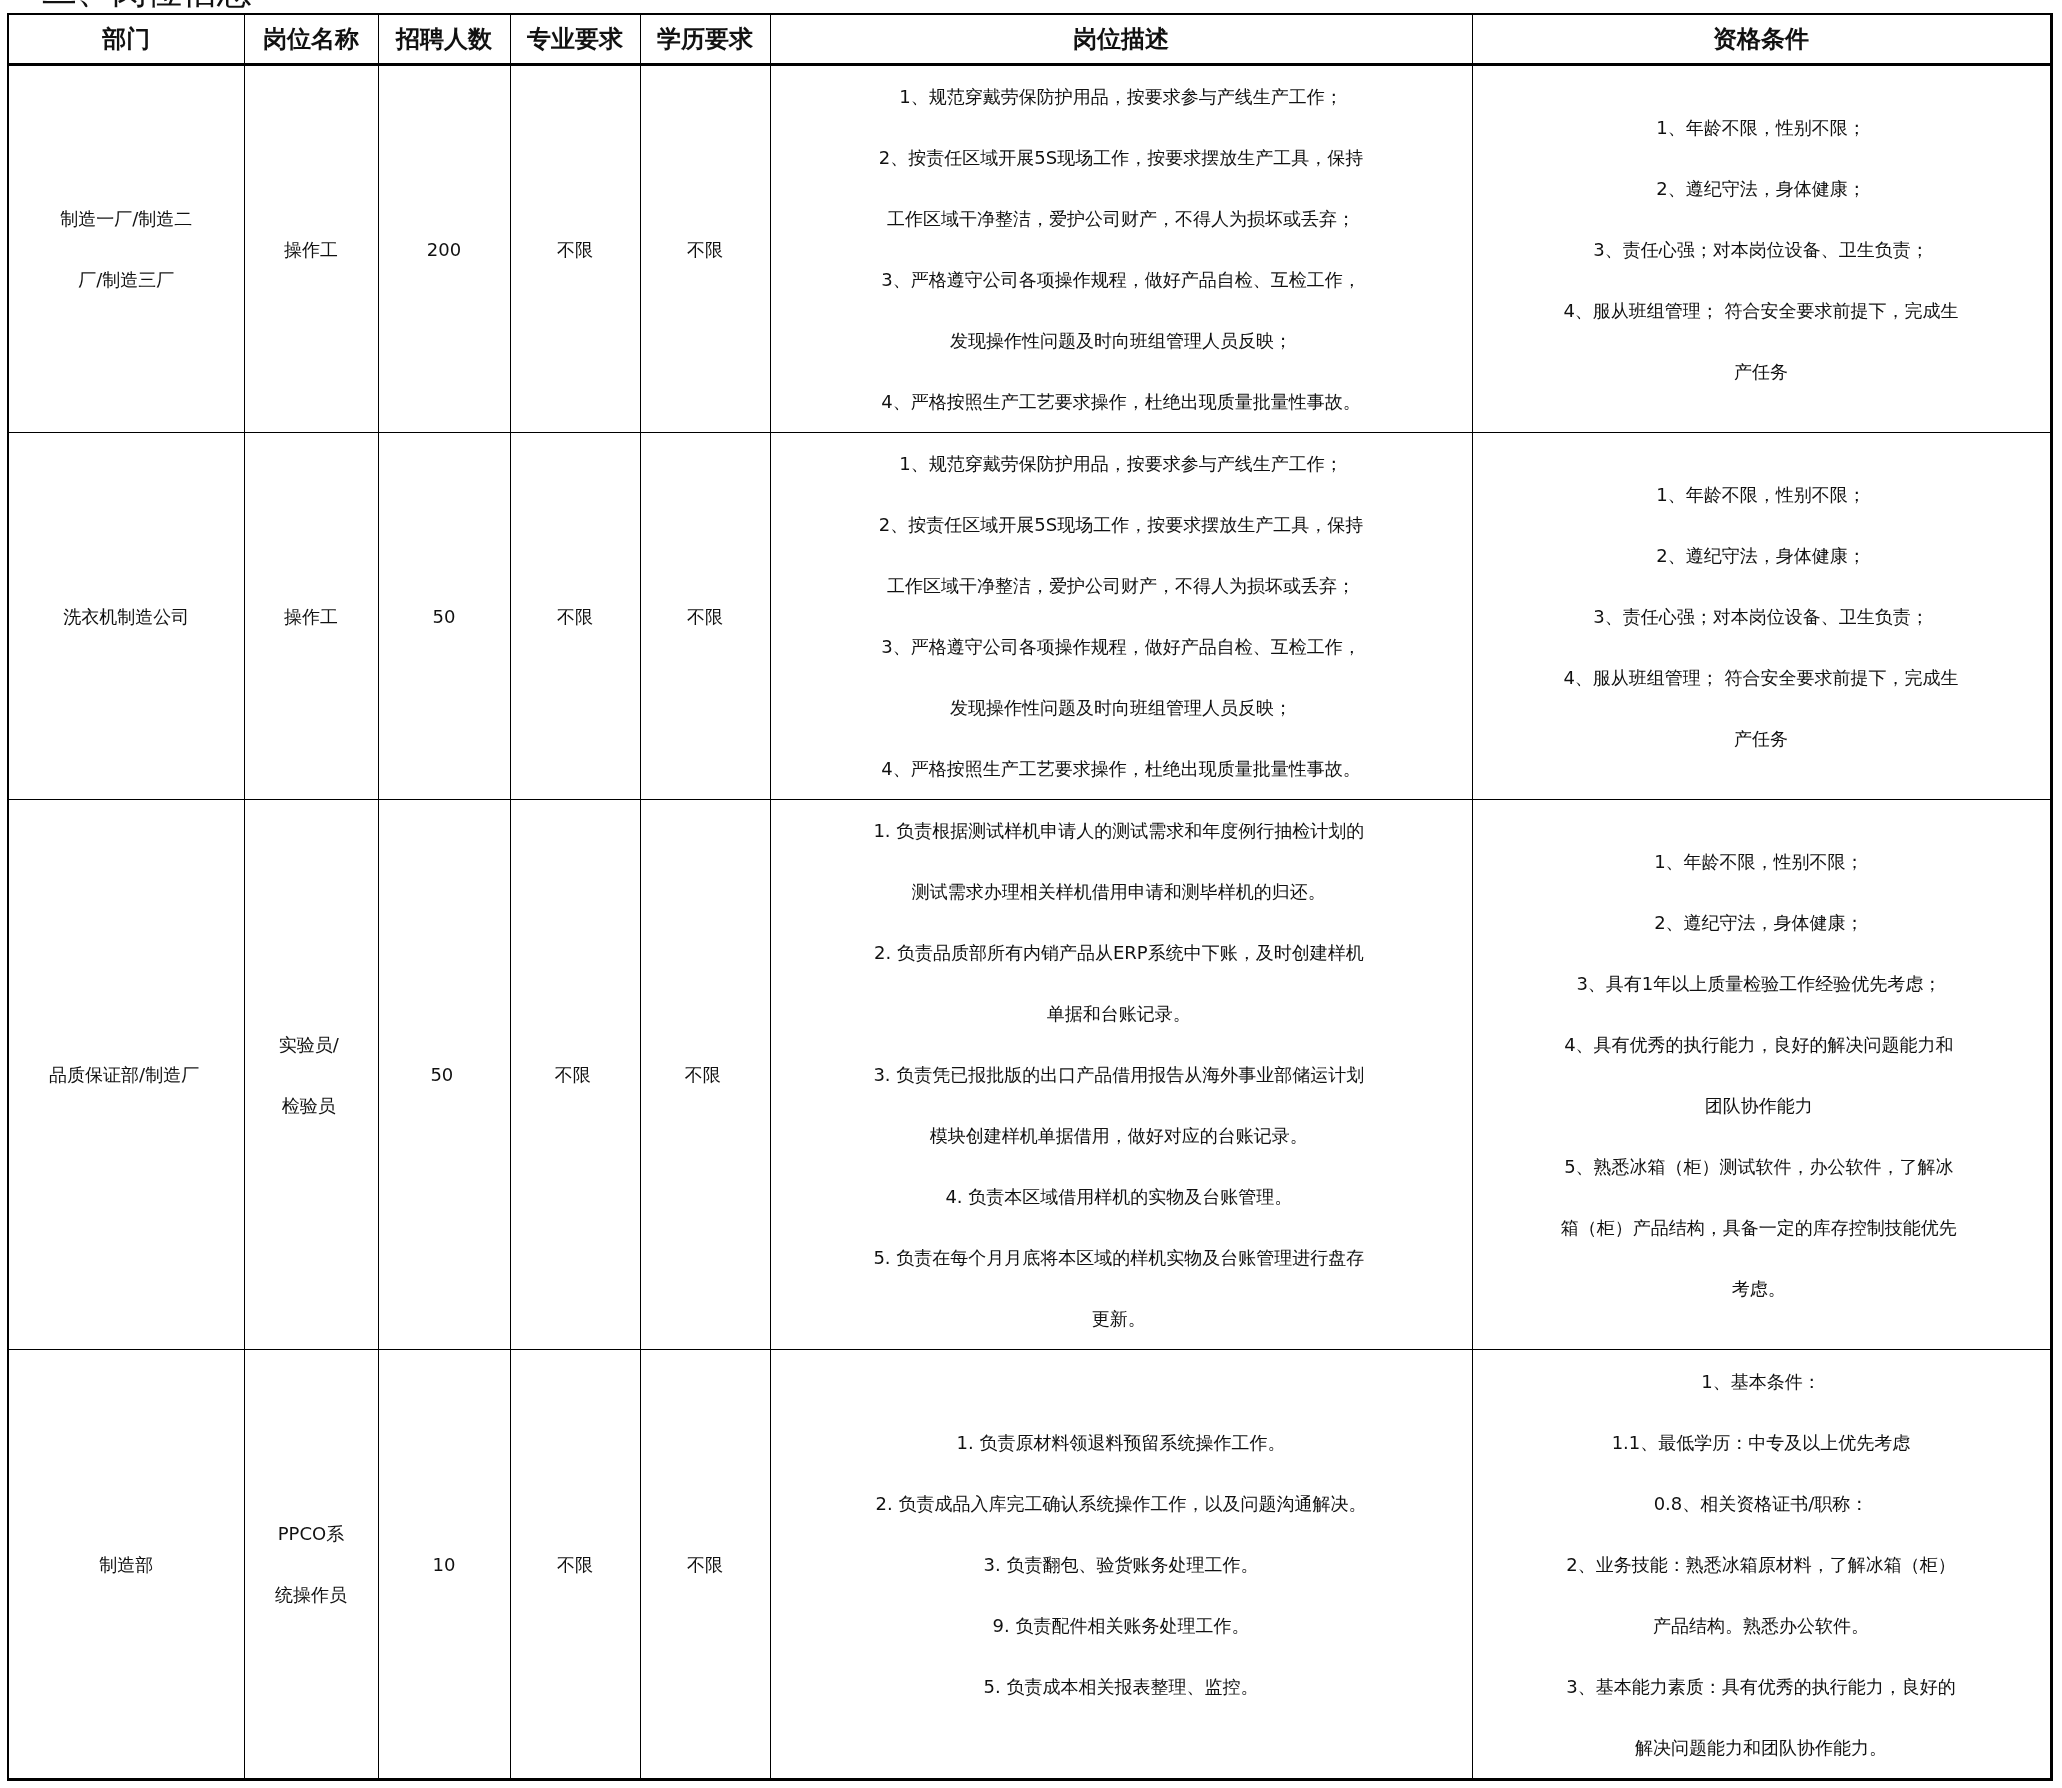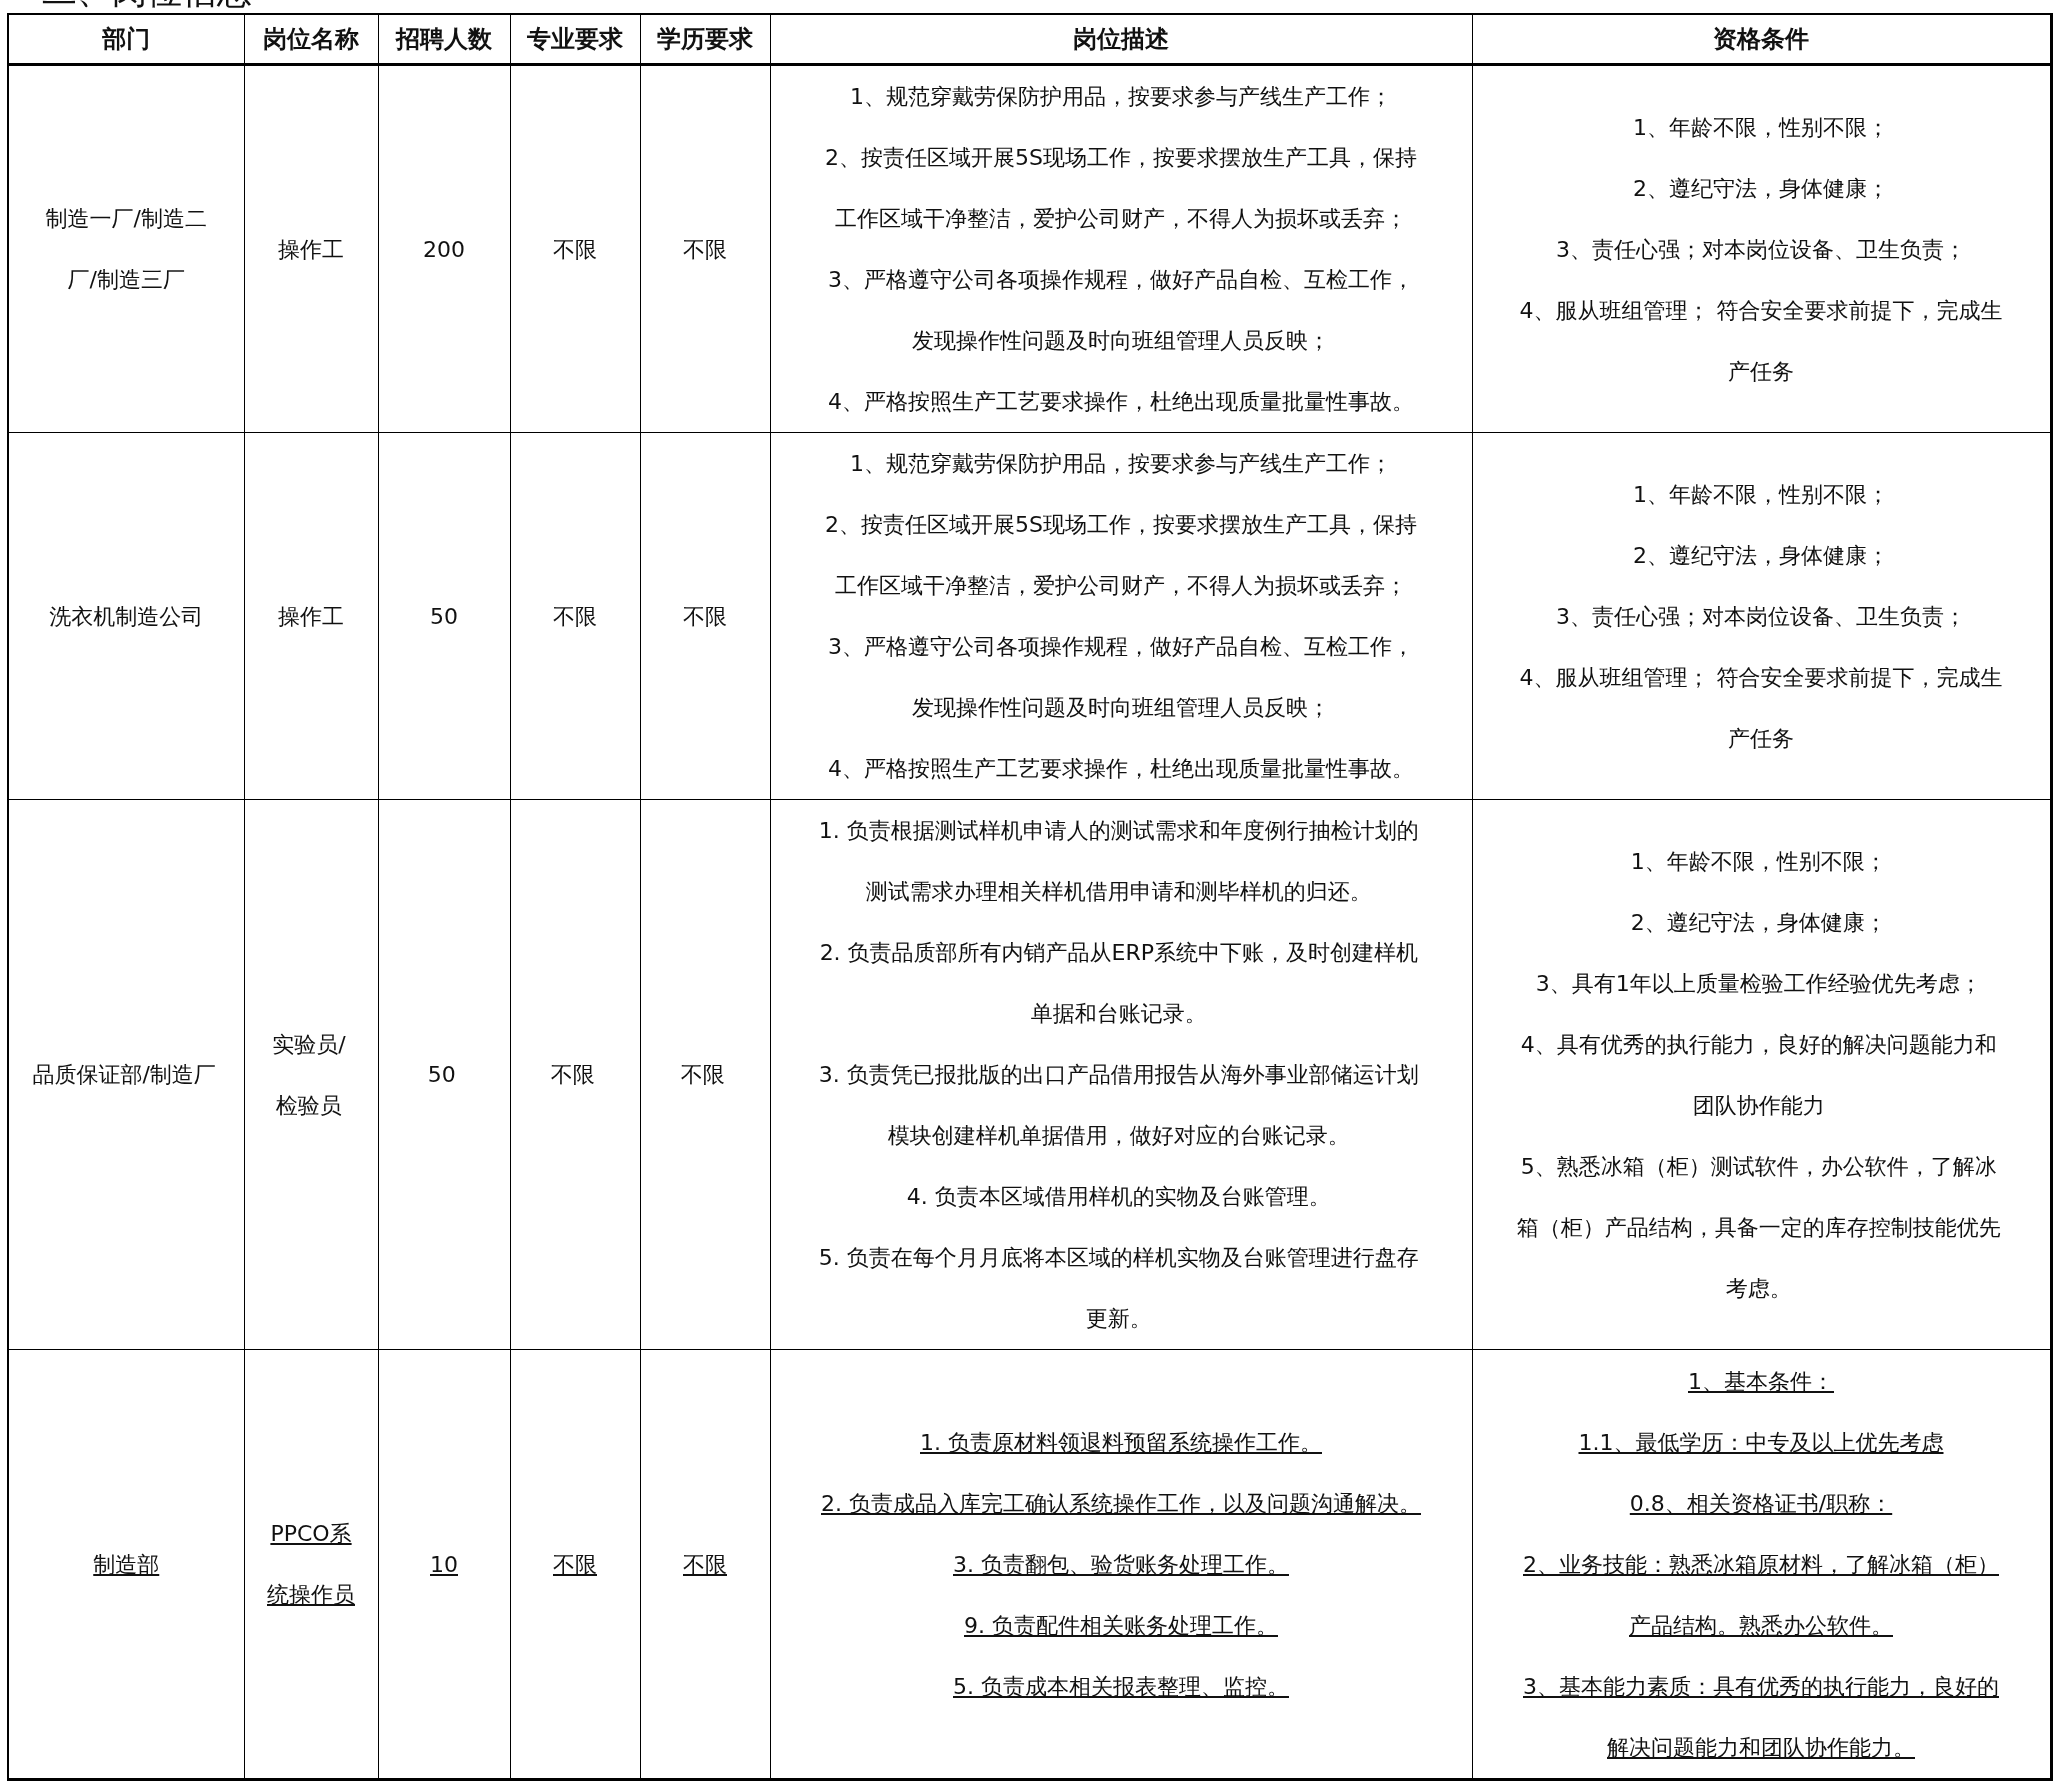--- a/index.html
+++ b/index.html
@@ -30,21 +30,21 @@
       top: 13px;
       width: 2044px;
       border-collapse: collapse;
       table-layout: fixed;
     }
     table.jobs th, table.jobs td {
       border: 1.8px solid #000;
       text-align: center;
       vertical-align: middle;
       padding: 0 12.3px;
-      font-size: 22px;
+      font-size: 18px;
       line-height: 61px;
       word-break: break-all;
     }
     table.jobs thead th {
       border-top: 2.6px solid #000;
       border-bottom: 3.5px solid #000;
       font-weight: bold;
       font-size: 24px;
       height: 48px;
       line-height: 48px;
@@ -56,21 +56,21 @@
       border-left: 2.6px solid #000;
       margin-top: 24px;
     }
     table.jobs th:last-child, table.jobs td:last-child {
       border-right: 3.5px solid #000;
       margin-top: 27px;
     }
     tr.row-0 td { height: 364px; }
     tr.row-1 td { height: 365px; }
     tr.row-2 td { height: 514px; padding-left: 8px; }
-    tr.row-3 td { height: 428px; text-decoration: underline; }
+    tr.row-3 td { height: 428px; }
     .line { display: block; }
     td.desc, td.qual { padding: 0 10.5px; }
   </style>
 </head>
 <body>
 
 <div class="cut-title">二、岗位信息</div>
 
 <table class="jobs">
   <colgroup>

